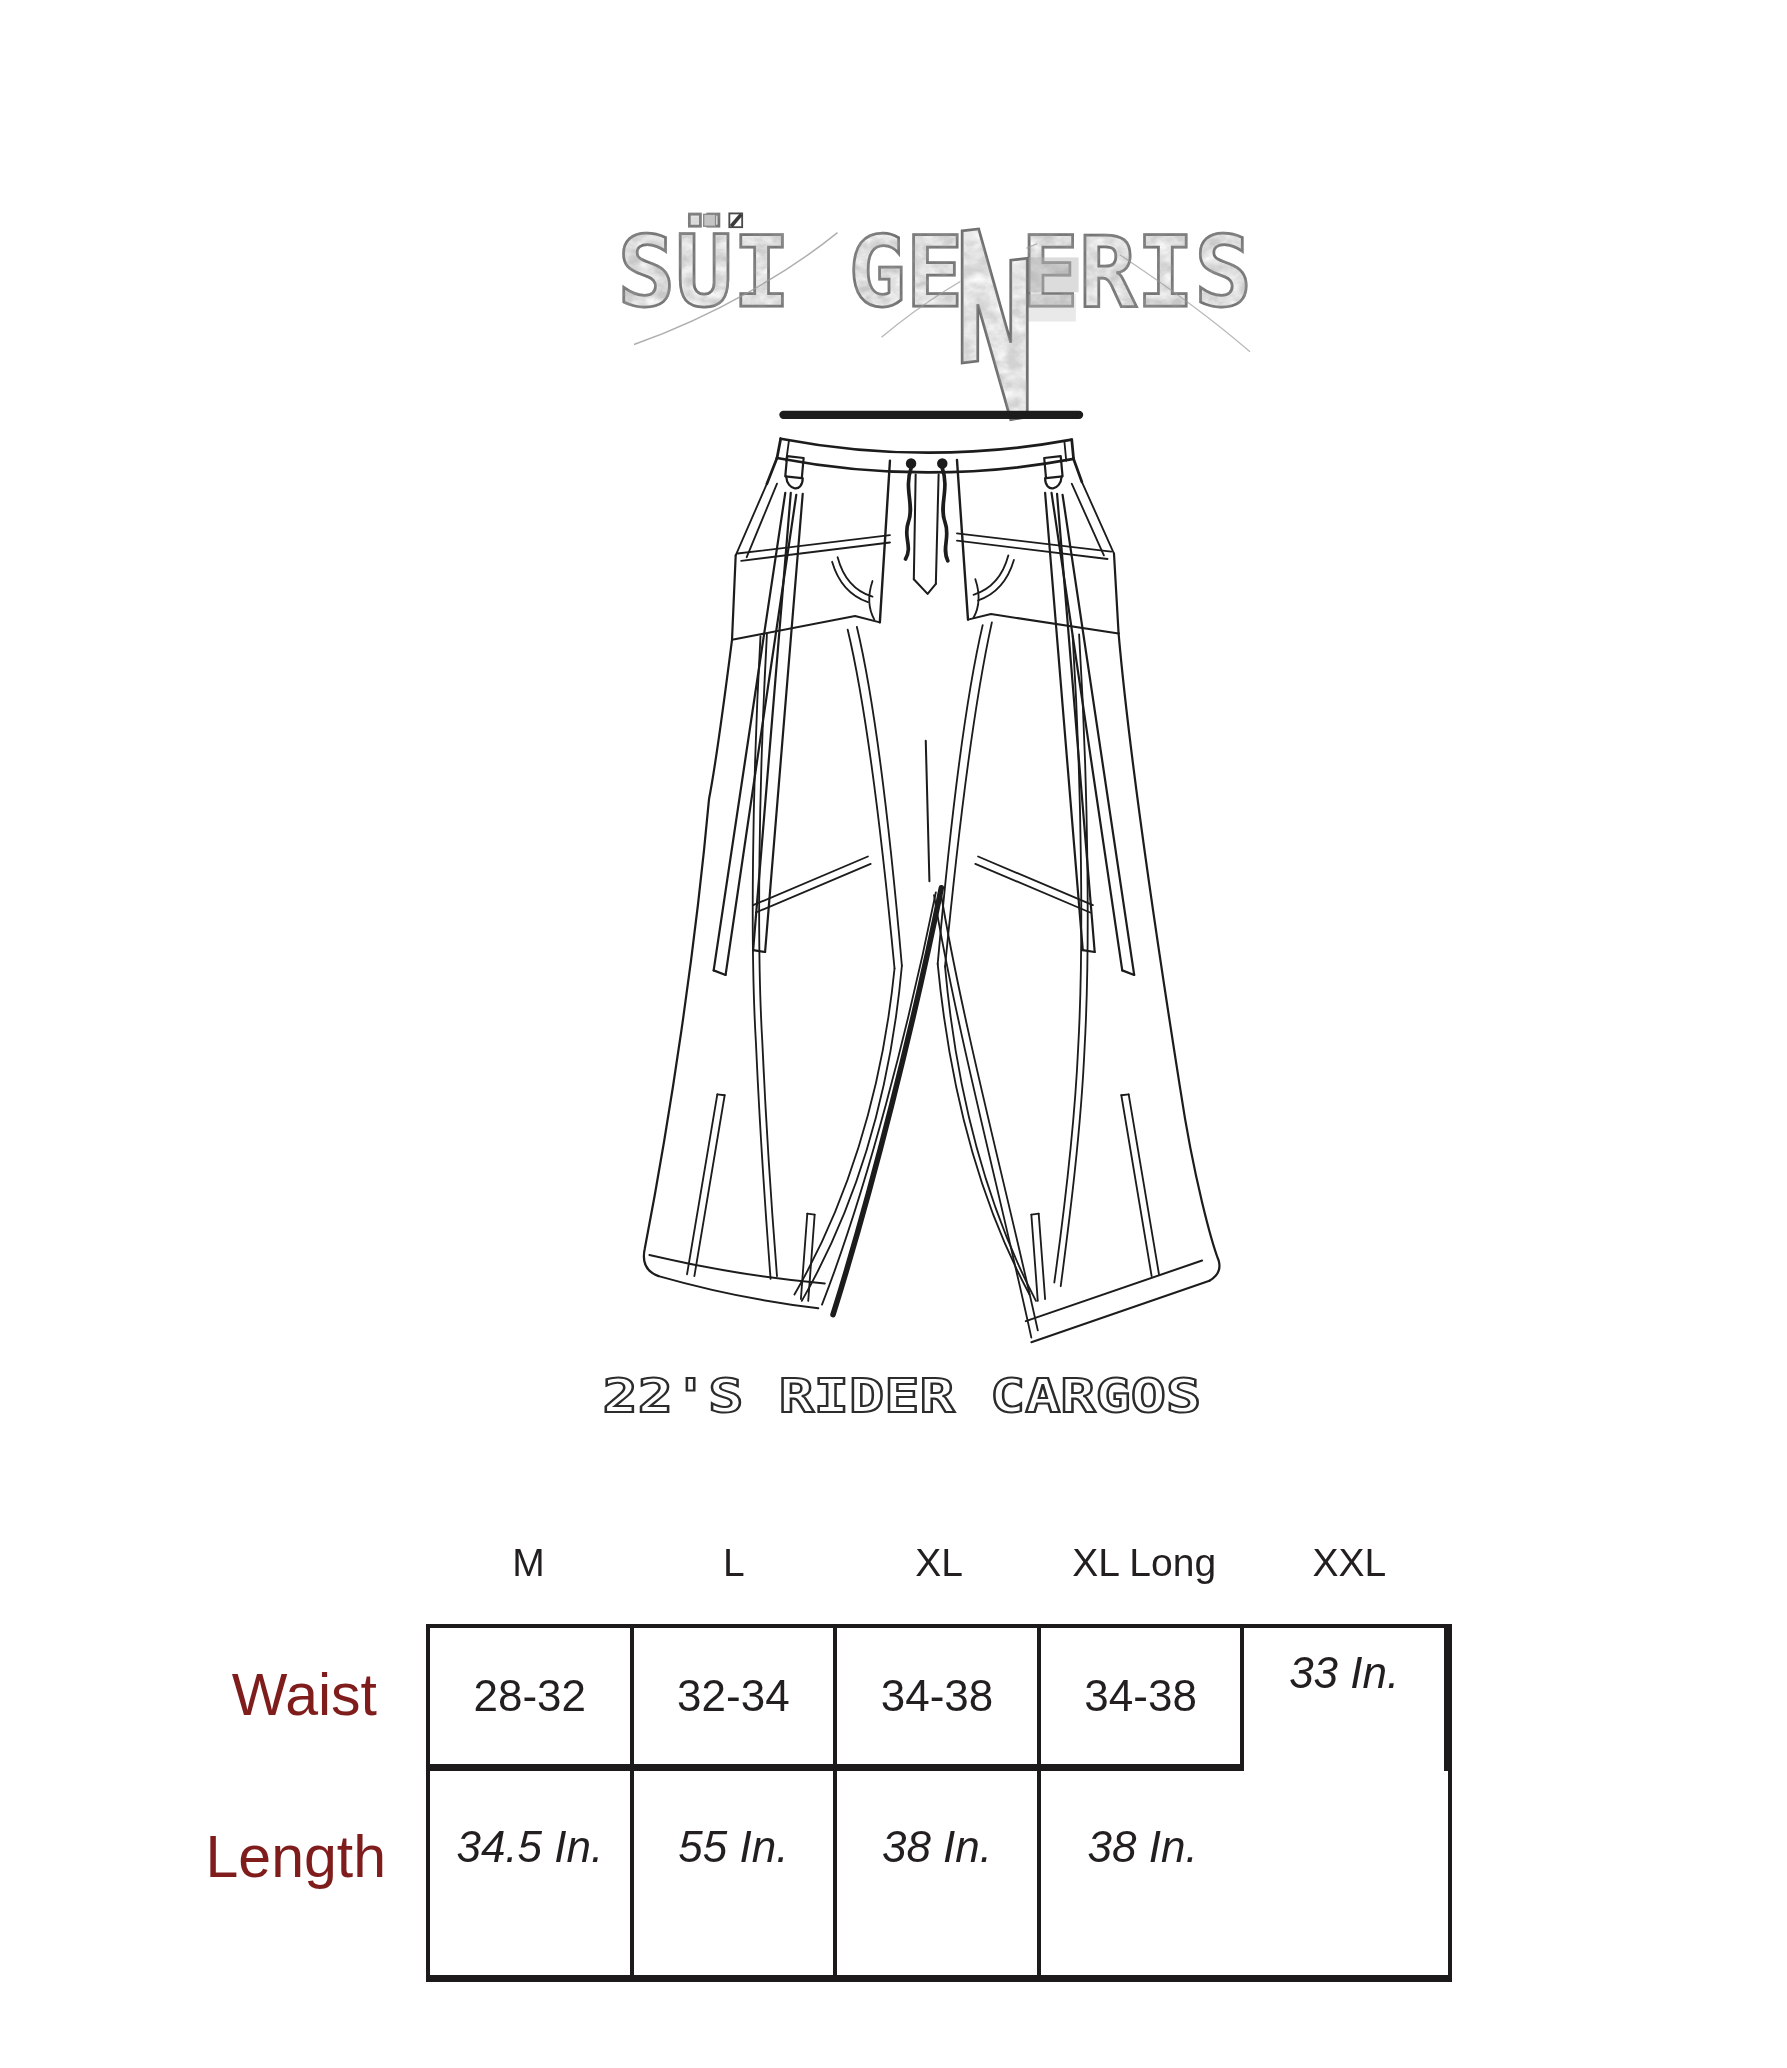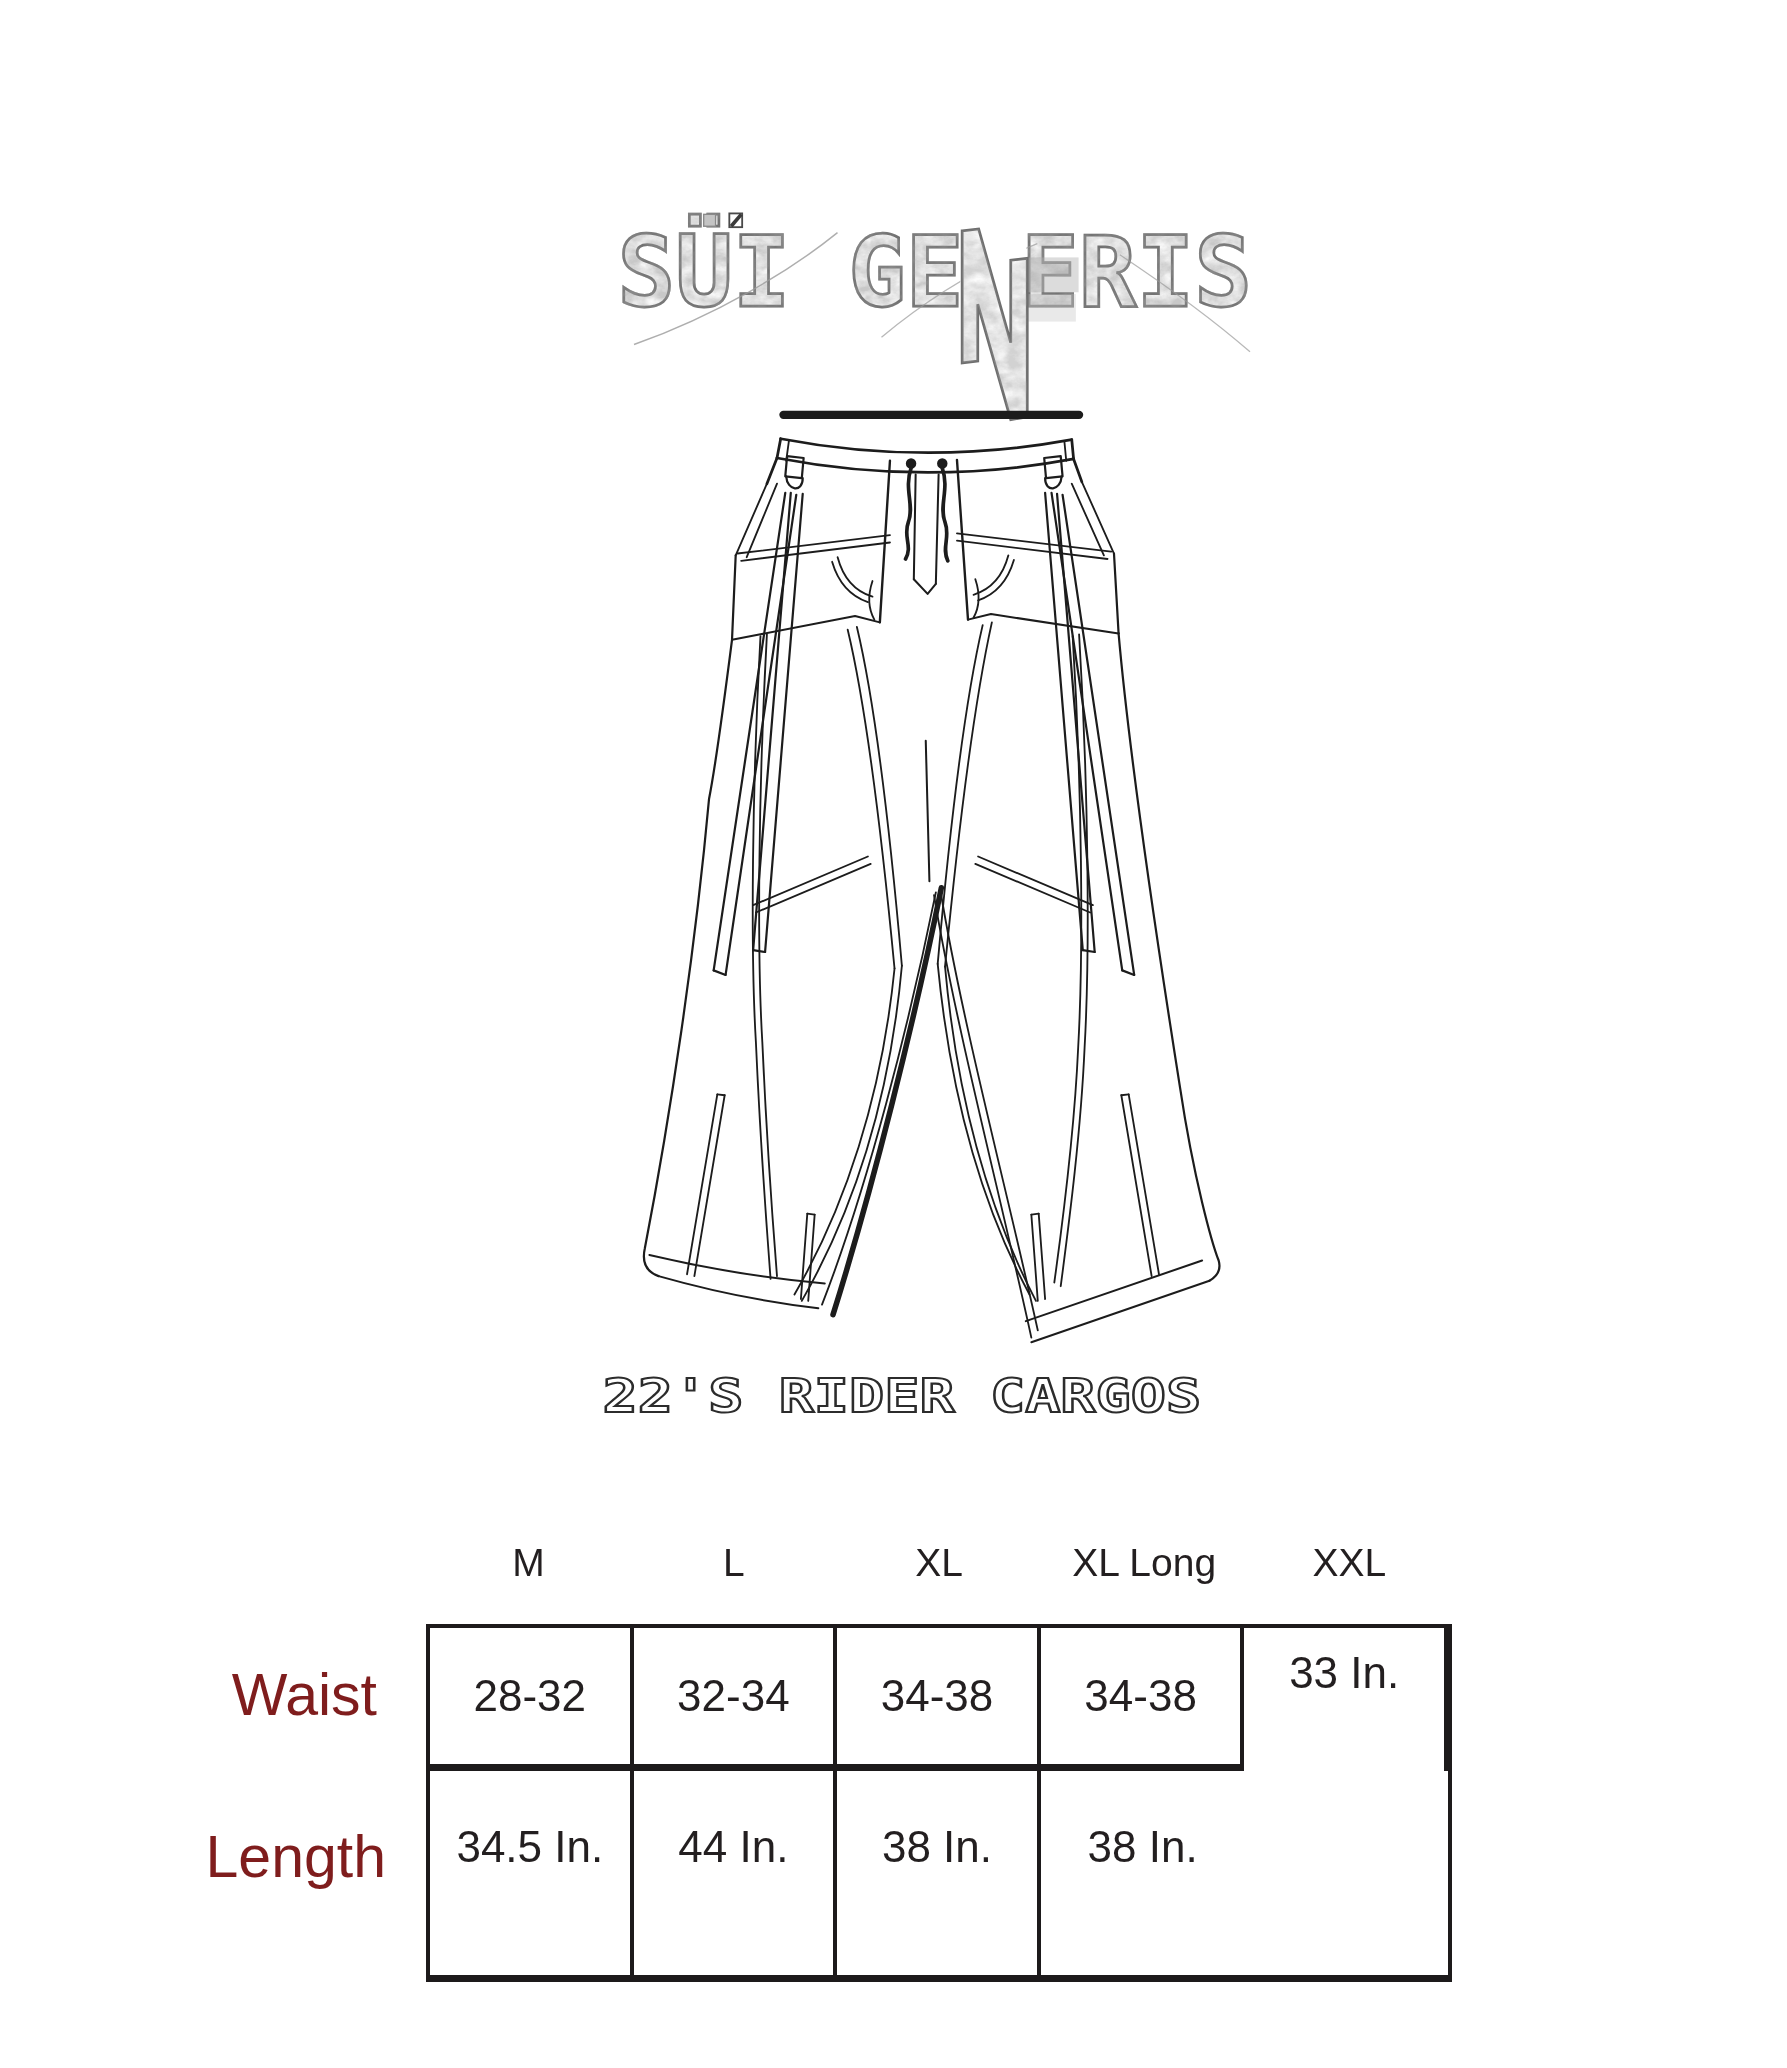--- a/index.html
+++ b/index.html
@@ -33,21 +33,21 @@
     box-sizing:border-box;border:4.6px solid #1d1a1b;border-bottom-width:7.3px;
     display:grid;grid-template-columns:repeat(5,1fr);grid-template-rows:143px 1fr;
     background:#ffffff;
   }
   .size-table .cell{
     display:flex;align-items:center;justify-content:center;
     font-size:44px;border-right:4.6px solid #1d1a1b;box-sizing:border-box;
   }
   .size-table .cell.last{border-right:none;}
   .size-table .cell.r1{border-bottom:7.3px solid #1d1a1b;}
-  .size-table .cell.r2{padding-bottom:53px;}
+  .size-table .cell.r2{padding-bottom:53px;font-style:italic;}
   .stroke-art{stroke:#1c1c1c;fill:none;stroke-width:2.4;stroke-linecap:round;stroke-linejoin:round;}
 </style>
 </head>
 <body>
 
 <div class="page">
 
   <svg id="logo-svg" viewBox="0 0 720 240">
     <defs>
       <filter id="grunge" x="-10%" y="-10%" width="120%" height="120%">
@@ -232,19 +232,19 @@
   <div class="row-label" id="label-waist">Waist</div>
   <div class="row-label" id="label-length">Length</div>
 
   <div class="size-table">
     <div class="cell r1">28-32</div>
     <div class="cell r1">32-34</div>
     <div class="cell r1">34-38</div>
     <div class="cell r1">34-38</div>
     <div class="cell r2">33 In.</div>
     <div class="cell r2">34.5 In.</div>
-    <div class="cell r2">44 In.</div>
+    <div class="cell r2">55 In.</div>
     <div class="cell r2">38 In.</div>
     <div class="cell r2 last">38 In.</div>
   </div>
 
 </div>
 
 
 </body></html>

